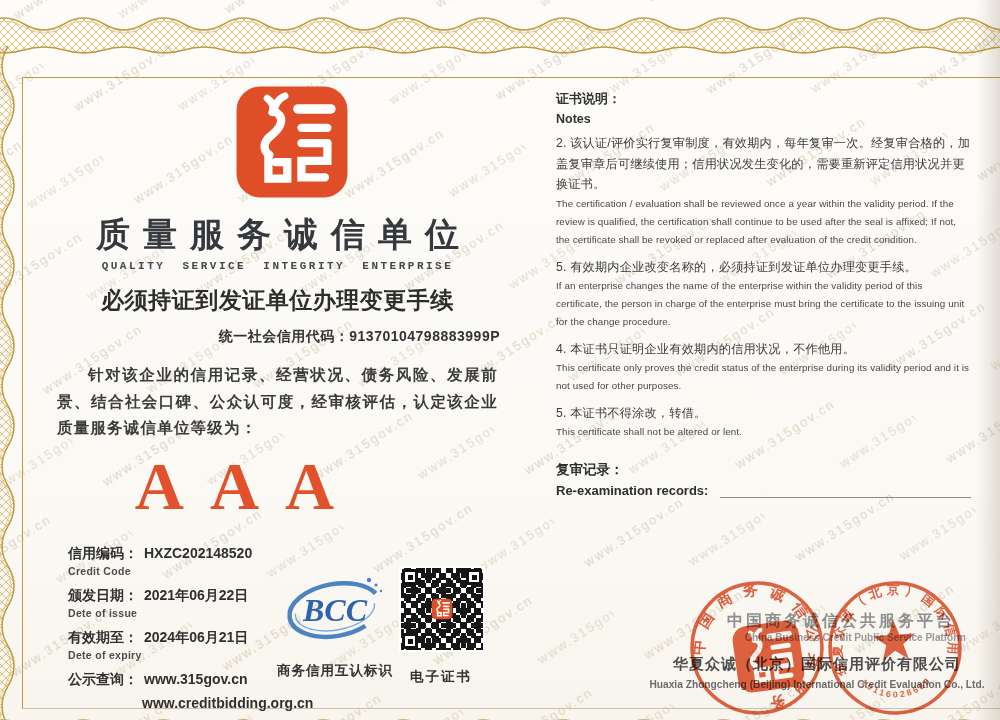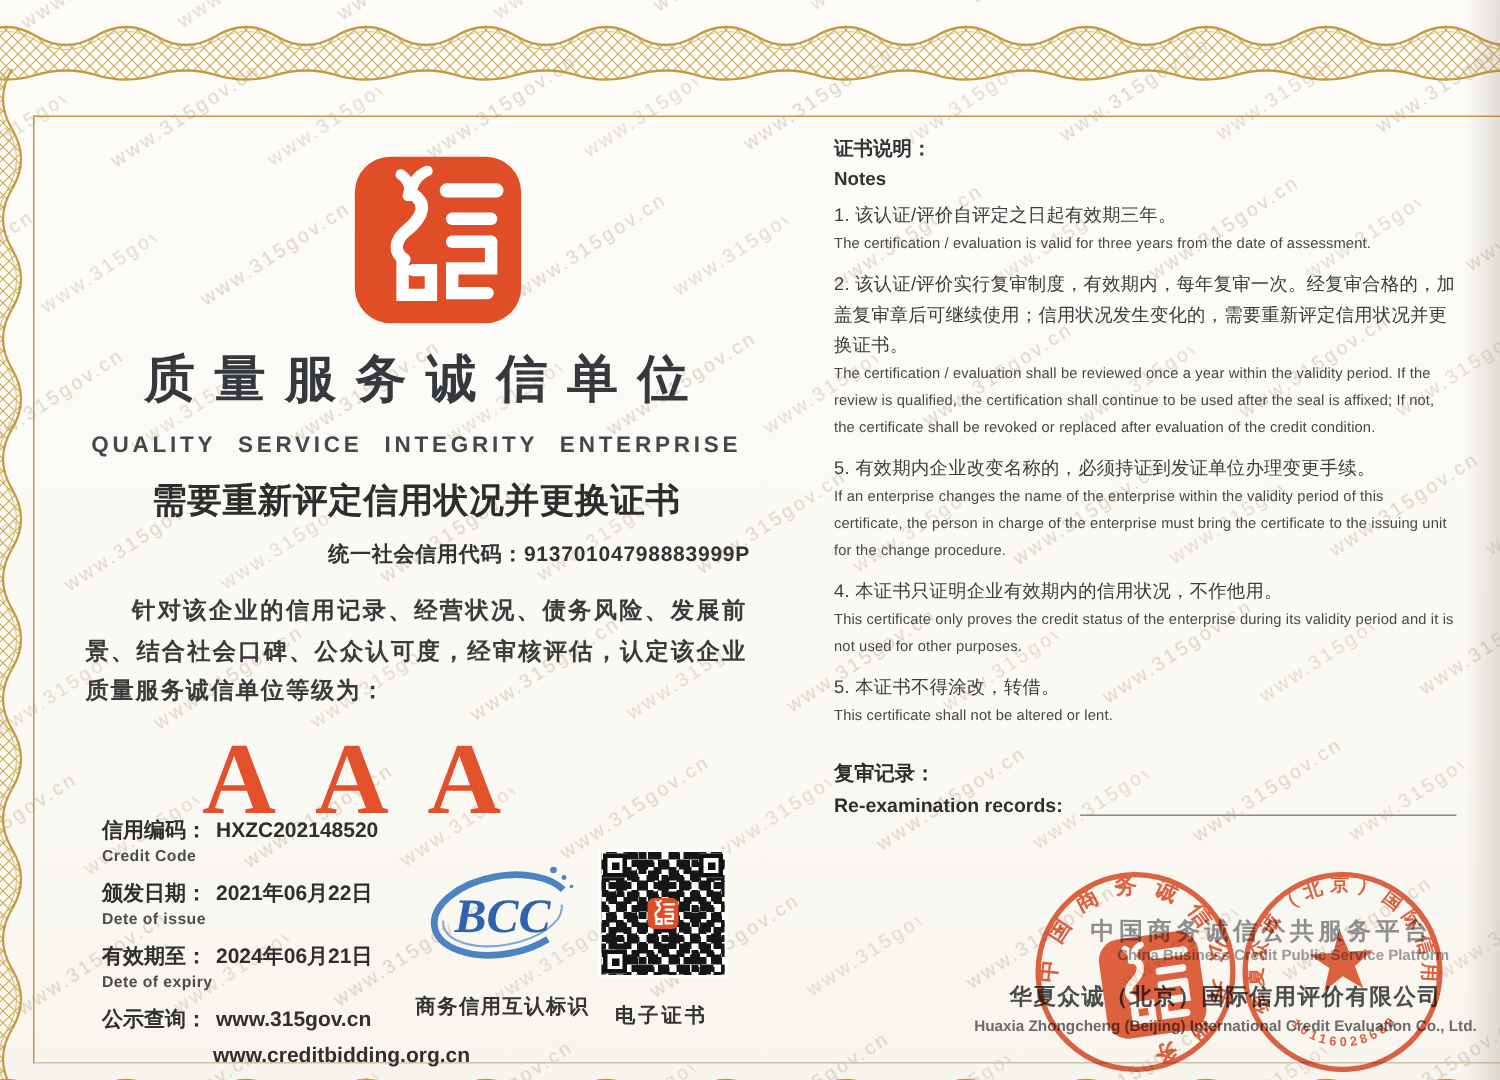--- a/index.html
+++ b/index.html
@@ -10,26 +10,26 @@
   }
   .band{position:absolute;z-index:1;}
   .inner-frame{
     position:absolute;left:22px;top:77px;width:1000px;height:630px;z-index:1;
     border:1.5px solid #c29a45;border-right:none;border-bottom-color:#ccc1a9;
   }
   .wm{position:absolute;inset:0;z-index:0;}
   .edge-shade{position:absolute;right:0;top:0;width:24px;height:100%;z-index:6;
     background:linear-gradient(to right,rgba(130,115,95,0),rgba(130,115,95,0.22));}
   
-  .left-col{position:absolute;left:55px;top:100px;width:445px;z-index:2;text-align:center;}
+  .left-col{position:absolute;left:55px;top:82px;width:445px;z-index:2;text-align:center;}
   .logo{display:block;margin:0 auto;width:118px;height:120px;transform:translateX(14px);}
   .title-cn{margin-top:10px;font-family:"Liberation Serif",serif;font-weight:bold;
     font-size:34px;letter-spacing:13px;color:#35383d;white-space:nowrap;text-indent:13px;}
-  .title-en{margin-top:12px;font-size:15px;font-weight:bold;letter-spacing:2.5px;
-    word-spacing:8px;color:#44474c;white-space:nowrap;}
+  .title-en{margin-top:2px;font-size:11px;font-weight:bold;letter-spacing:2.5px;
+    word-spacing:8px;color:#44474c;white-space:nowrap;font-family:Liberation Mono, monospace;}
   .company{margin-top:13px;font-size:23px;font-weight:bold;color:#2d2d2d;letter-spacing:0.5px;}
   .uscc{margin-top:12px;font-size:14px;font-weight:bold;color:#333;letter-spacing:0.5px;text-align:right;}
   .statement{margin:16px 2px 0;font-family:"Liberation Serif",serif;font-size:15.5px;
     font-weight:600;line-height:1.72;letter-spacing:1.2px;color:#3b3b3b;
     text-align:justify;text-indent:2em;}
   .grade{margin-top:10px;font-family:"Liberation Serif",serif;font-size:68px;font-weight:600;
     color:#e2512c;letter-spacing:26px;transform:translateX(-30px);line-height:1;}
   
   .fields{position:absolute;left:68px;top:545px;width:270px;z-index:2;text-align:left;}
   .field{margin-bottom:10px;}
@@ -142,21 +142,21 @@
   </svg>
 
   <div class="inner-frame"></div>
 
   <div class="left-col">
     <svg class="logo" viewBox="0 0 100 100">
       <use href="#xinlogo" xlink:href="#xinlogo"></use>
     </svg>
     <div class="title-cn">质量服务诚信单位</div>
     <div class="title-en">QUALITY SERVICE INTEGRITY ENTERPRISE</div>
-    <div class="company">需要重新评定信用状况并更换证书</div>
+    <div class="company">必须持证到发证单位办理变更手续</div>
     <div class="uscc"><span>统一社会信用代码：</span><span>91370104798883999P</span></div>
     <p class="statement">针对该企业的信用记录、经营状况、债务风险、发展前景、结合社会口碑、公众认可度，经审核评估，认定该企业质量服务诚信单位等级为：</p>
     <div class="grade">AAA</div>
   </div>
 
   <div class="fields">
     <div class="field">
       <div class="cn"><span>信用编码：</span><span class="val">HXZC202148520</span></div>
       <div class="sub">Credit Code</div>
     </div>
@@ -197,24 +197,20 @@
       </svg>
     </div>
     <div class="lbl">电子证书</div>
   </div>
 
   <div class="notes">
     <div class="h-cn">证书说明：</div>
     <div class="h-en">Notes</div>
 
     <div class="note-item">
-      <div class="cn">1. 该认证/评价自评定之日起有效期三年。</div>
-      <div class="en">The certification / evaluation is valid for three years from the date of assessment.</div>
-    </div>
-    <div class="note-item">
       <div class="cn">2. 该认证/评价实行复审制度，有效期内，每年复审一次。经复审合格的，加盖复审章后可继续使用；信用状况发生变化的，需要重新评定信用状况并更换证书。</div>
       <div class="en">The certification / evaluation shall be reviewed once a year within the validity period. If the review is qualified, the certification shall continue to be used after the seal is affixed; If not, the certificate shall be revoked or replaced after evaluation of the credit condition.</div>
     </div>
     <div class="note-item">
       <div class="cn">5. 有效期内企业改变名称的，必须持证到发证单位办理变更手续。</div>
       <div class="en">If an enterprise changes the name of the enterprise within the validity period of this certificate, the person in charge of the enterprise must bring the certificate to the issuing unit for the change procedure.</div>
     </div>
     <div class="note-item">
       <div class="cn">4. 本证书只证明企业有效期内的信用状况，不作他用。</div>
       <div class="en">This certificate only proves the credit status of the enterprise during its validity period and it is not used for other purposes.</div>

